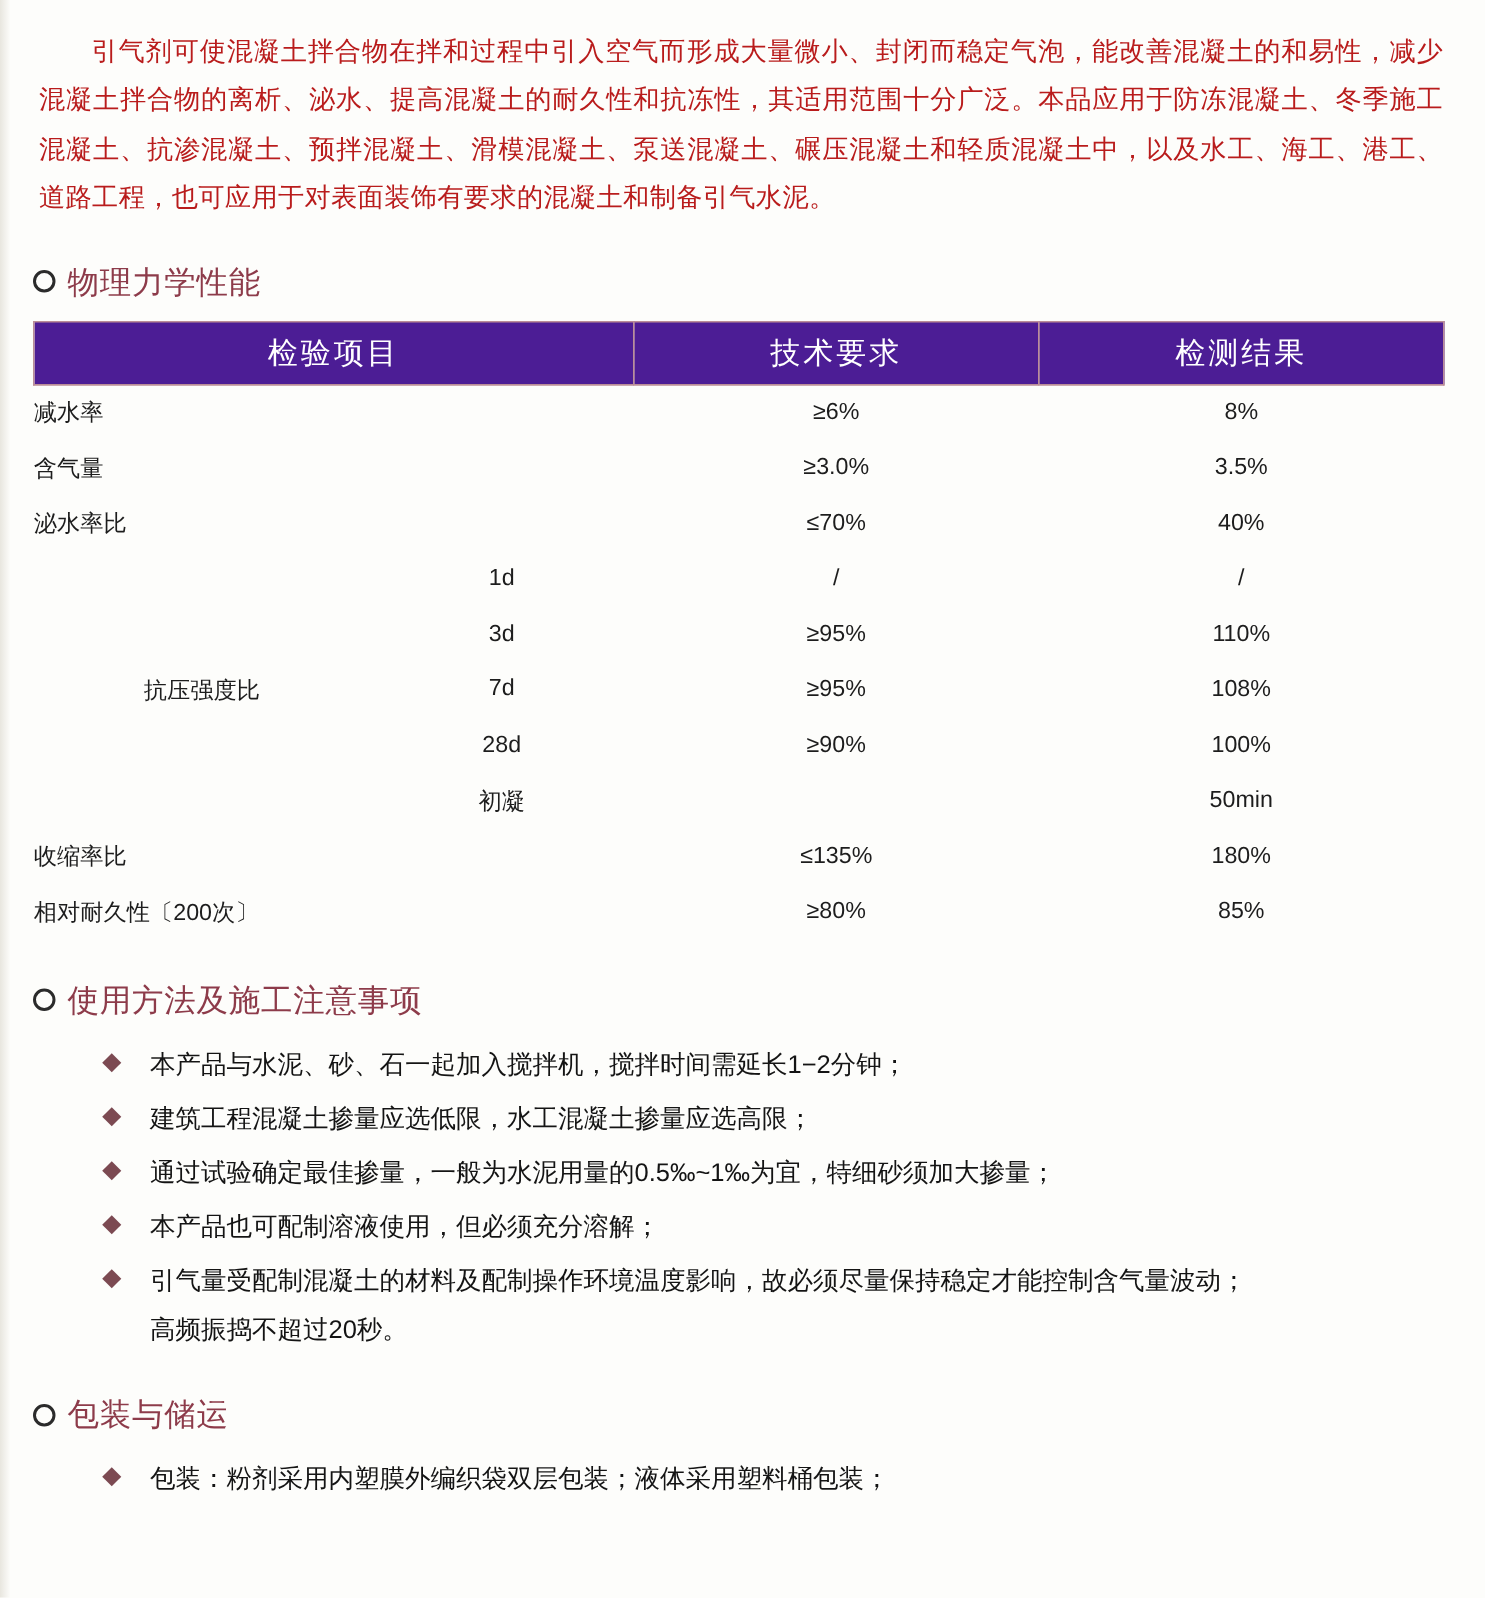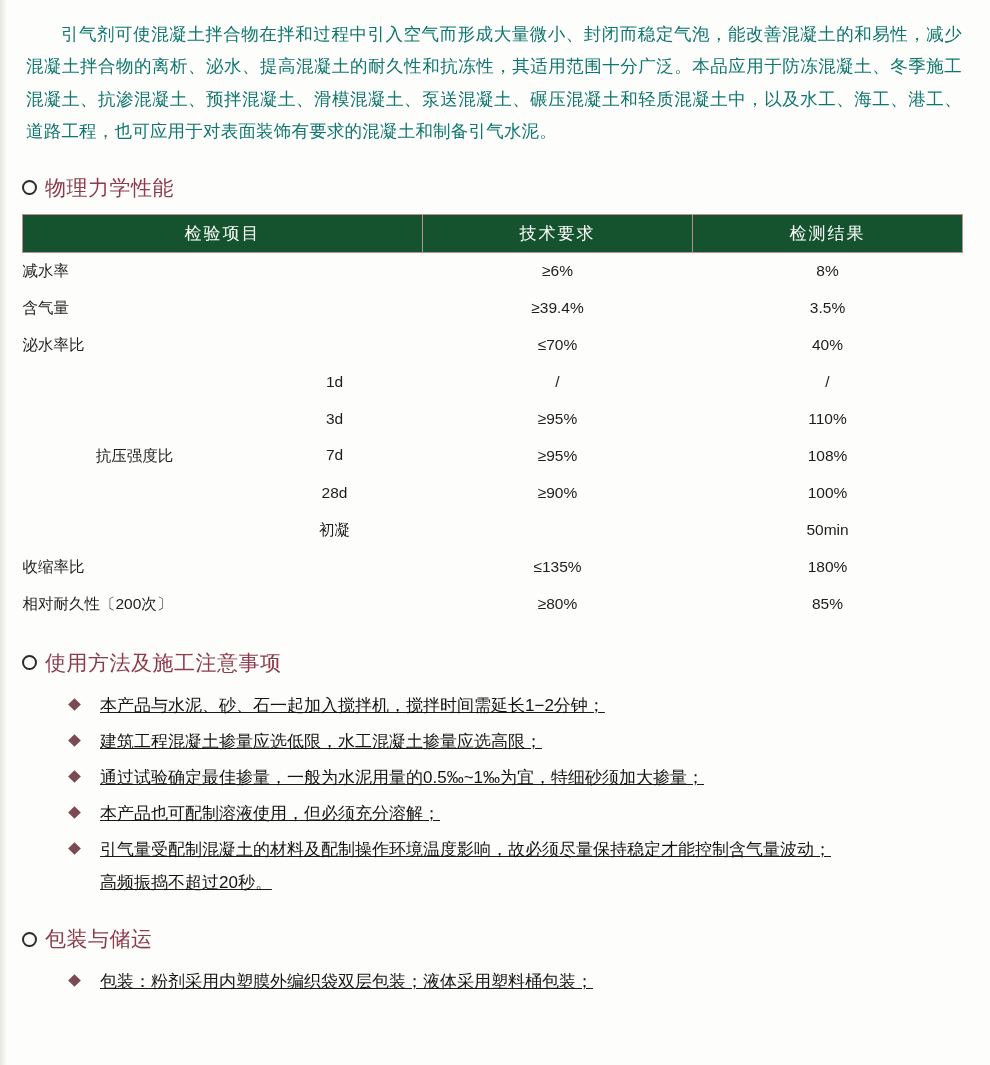--- a/index.html
+++ b/index.html
@@ -33,21 +33,21 @@
   }
 
   .intro {
     margin: 0;
     padding: 18px 28px 0 26px;
     font-size: 17.5px;
     line-height: 1.85;
     text-align: justify;
     text-indent: 2em;
     letter-spacing: 0.2px;
-    color: #0f766e;
+    color: #b91c1c;
   }
 
   .section-head {
     display: flex;
     align-items: center;
     gap: 8px;
     margin: 26px 0 12px 22px;
     font-size: 21px;
     font-weight: normal;
     color: #8d3b4a;
@@ -67,24 +67,24 @@
   }
 
   table.spec {
     border-collapse: collapse;
     width: 940px;
     margin: 6px 0 0 22px;
     font-size: 15.5px;
     table-layout: fixed;
   }
   table.spec th {
-    background: #14532d;
+    background: #4c1d95;
     color: #ffffff;
     font-weight: normal;
-    font-size: 17px;
+    font-size: 20px;
     padding: 7px 0;
     letter-spacing: 2px;
     border: 1px solid #bb8e97;
   }
   table.spec td {
     border: none;
     padding: 5px 0;
     text-align: center;
     color: #1d1d1d;
     height: 27px;
@@ -106,21 +106,20 @@
   }
   .subsplit .b {
     width: 44%;
     text-align: center;
   }
 
   ul.bullets {
     list-style: none;
     margin: 4px 0 0 0;
     padding: 0 0 0 70px;
-    text-decoration: underline;
   }
   ul.bullets li {
     position: relative;
     font-size: 17px;
     line-height: 1.95;
     color: #141414;
     padding-left: 30px;
     margin-bottom: 3px;
   }
   ul.bullets li .dia {
@@ -169,21 +168,21 @@
       </tr>
     </thead>
     <tbody>
       <tr>
         <td class="label-left">减水率</td>
         <td>≥6%</td>
         <td>8%</td>
       </tr>
       <tr>
         <td class="label-left">含气量</td>
-        <td>≥39.4%</td>
+        <td>≥3.0%</td>
         <td>3.5%</td>
       </tr>
       <tr>
         <td class="label-left">泌水率比</td>
         <td>≤70%</td>
         <td>40%</td>
       </tr>
 
       <tr>
         <td>

